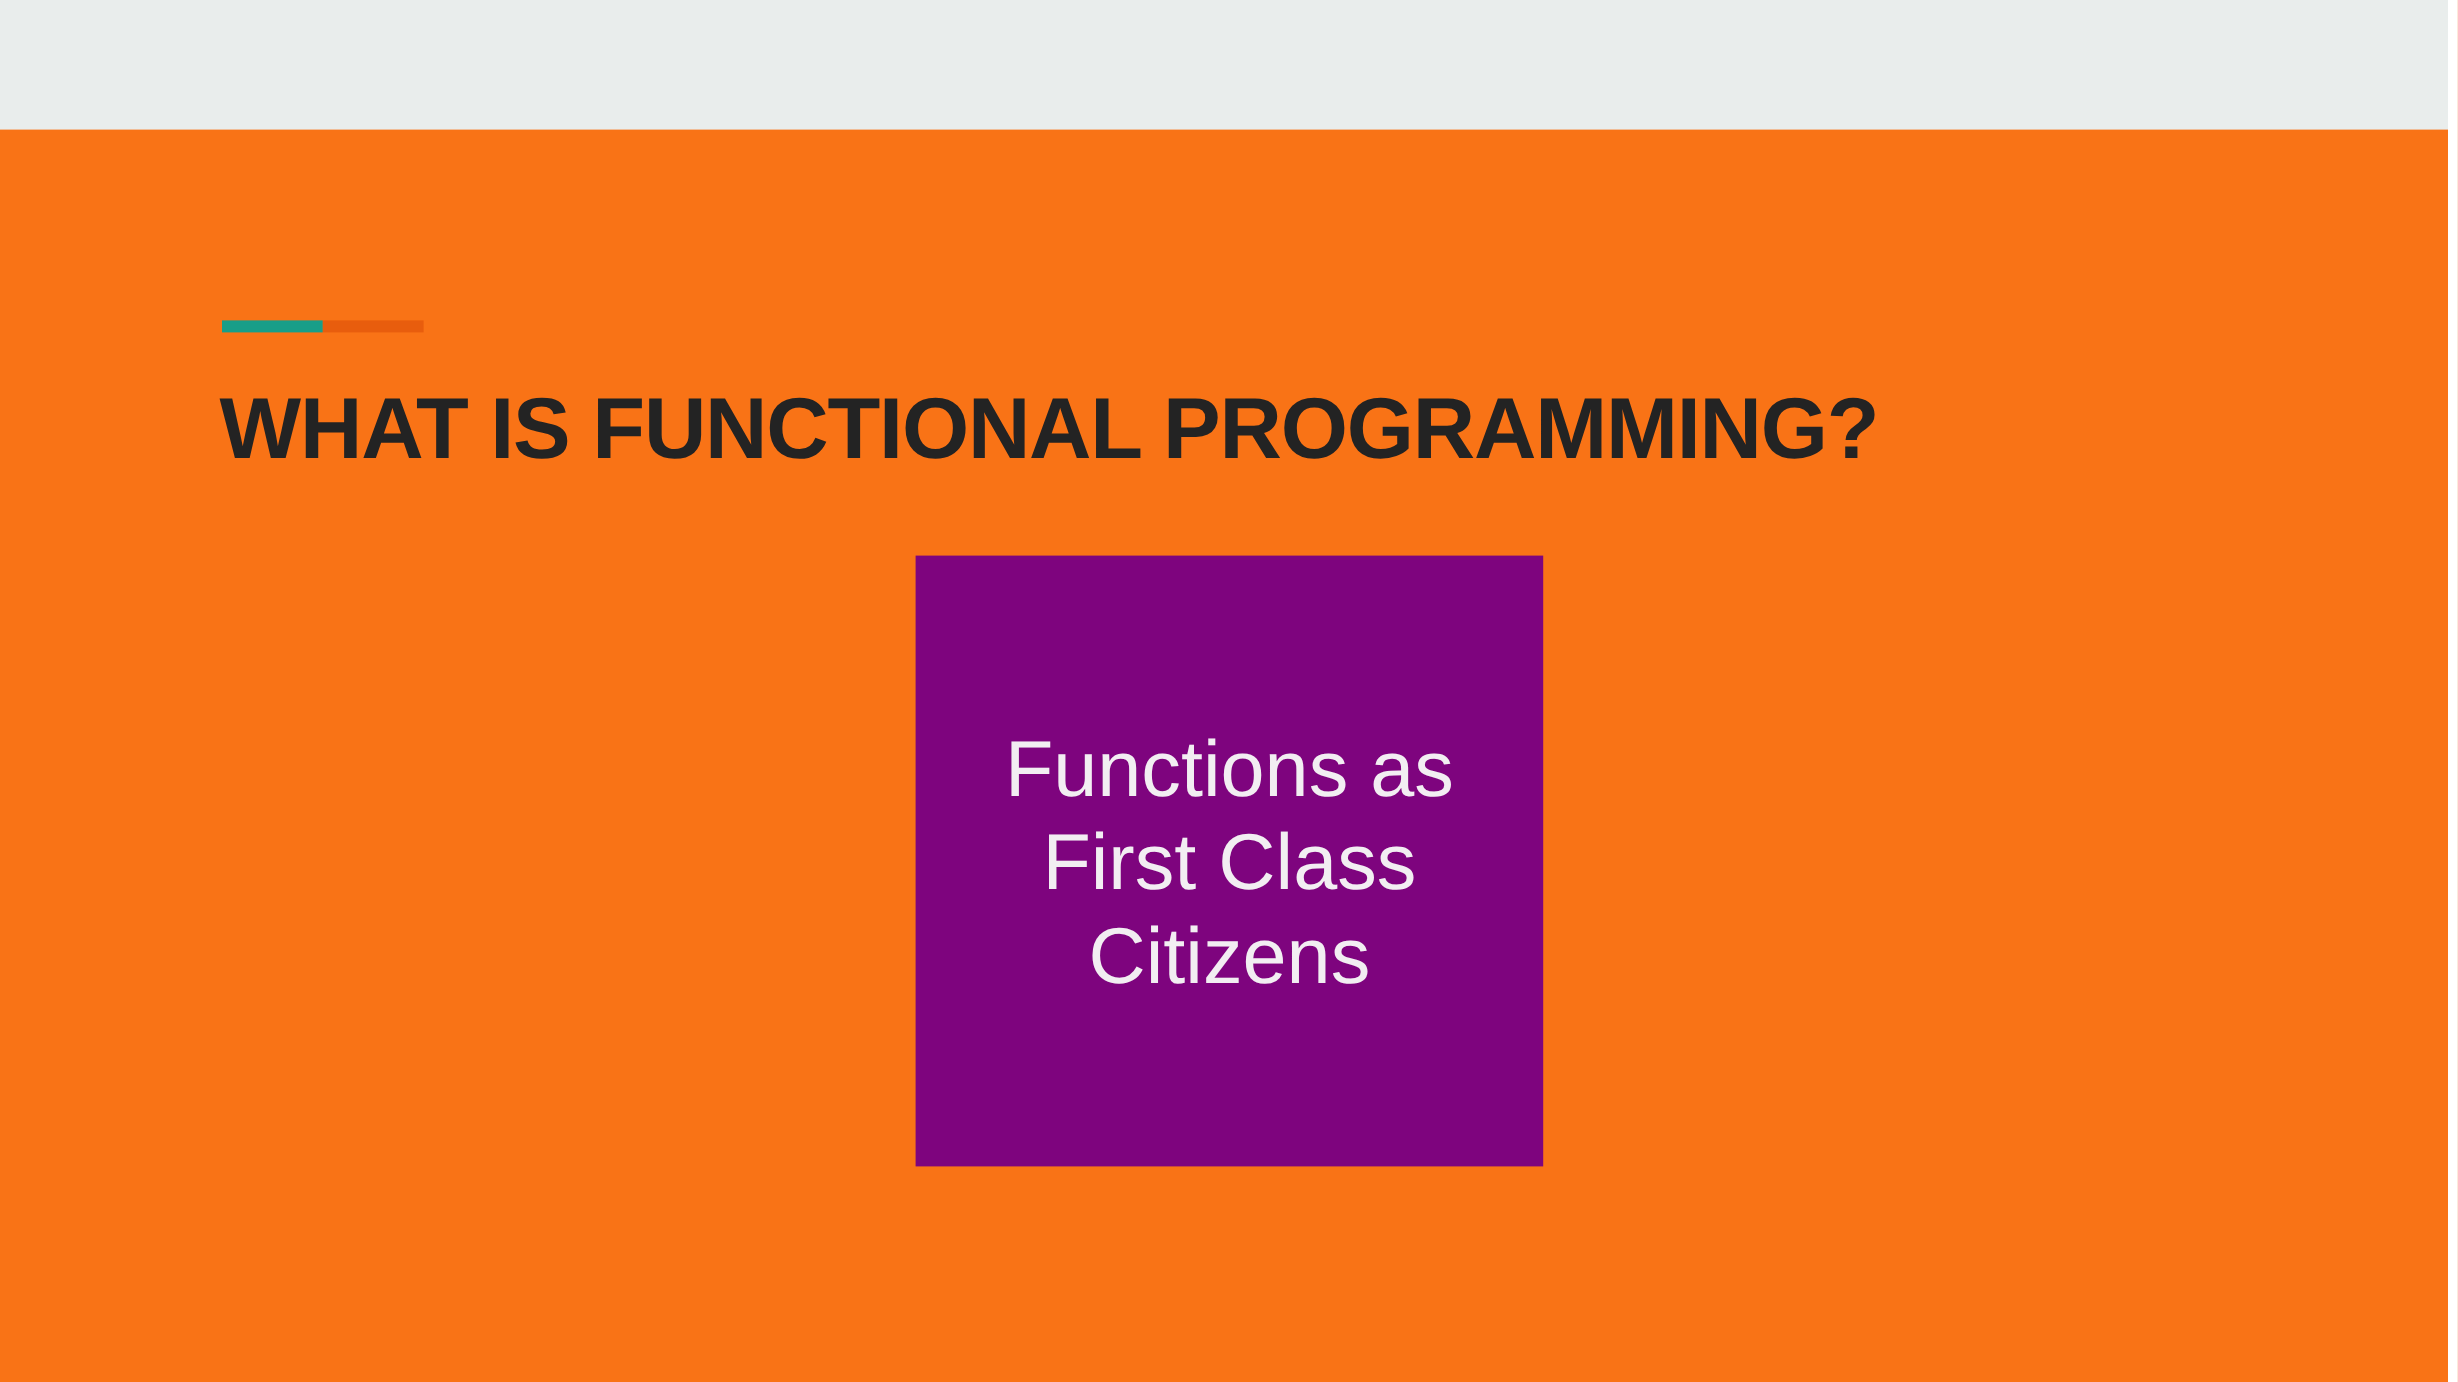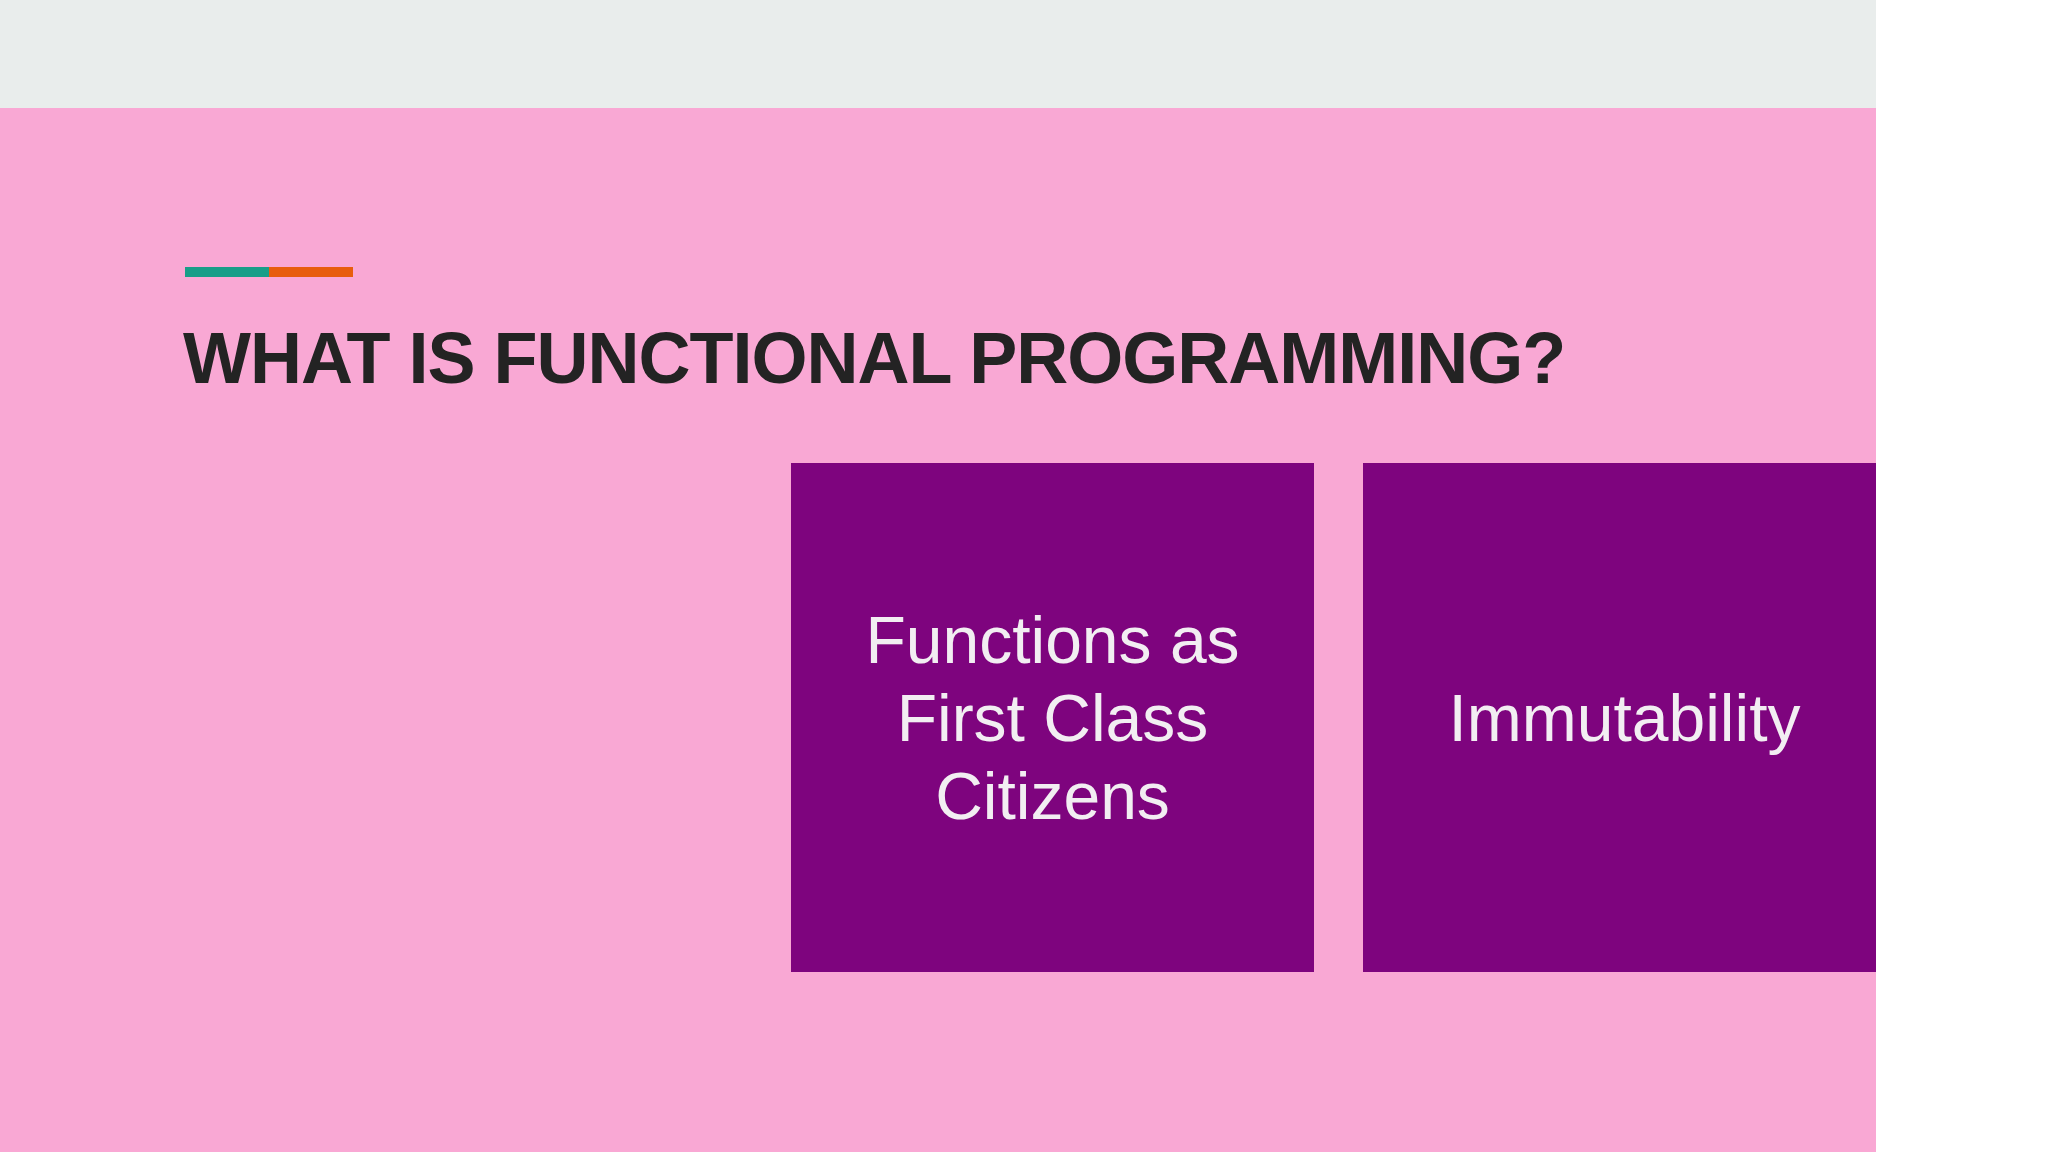--- a/index.html
+++ b/index.html
@@ -2,23 +2,23 @@
 <html><head>
 <meta charset="utf-8">
 <style>
   html, body {
     margin: 0;
     padding: 0;
     background: #ffffff;
   }
   .stage {
     position: relative;
-    width: 1876px;
+    width: 2040px;
     height: 1152px;
-    background: #f9a8d4;
+    background: #f97316;
     overflow: hidden;
     font-family: "Liberation Sans", sans-serif;
   }
   .top-band {
     position: absolute;
     left: 0;
     top: 0;
     width: 100%;
     height: 108px;
     background: #e9edec;
@@ -54,21 +54,21 @@
     top: 463px;
     width: 523px;
     height: 509px;
     background: #7e047e;
     display: flex;
     align-items: center;
     justify-content: center;
     text-align: center;
   }
   .card-1 { left: 162px; }
-  .card-2 { left: 763px; margin-left: 28px; }
+  .card-2 { left: 763px; }
   .card-3 { left: 1363px; }
   .card-label {
     font-size: 66px;
     line-height: 78px;
     color: #f2eef2;
     padding: 0 28px;
     font-weight: normal;
   }
 </style>
 </head>
@@ -83,17 +83,14 @@
     <span class="seg seg-orange"></span>
   </div>
 
   <h1 class="slide-title">WHAT IS FUNCTIONAL PROGRAMMING?</h1>
 
 
   <div class="card card-2">
     <div class="card-label">Functions as First Class Citizens</div>
   </div>
 
-  <div class="card card-3">
-    <div class="card-label">Immutability</div>
-  </div>
 
 </div>
 
 </body></html>

